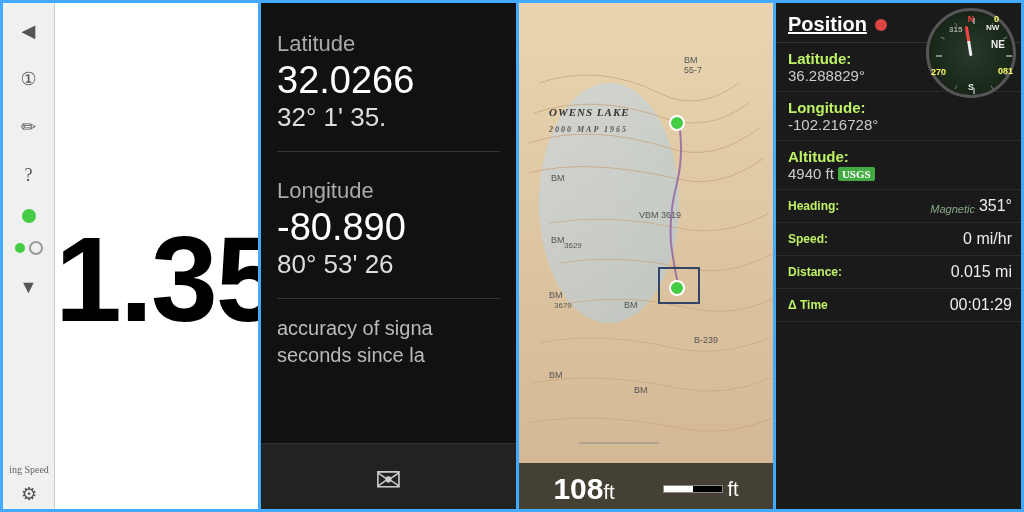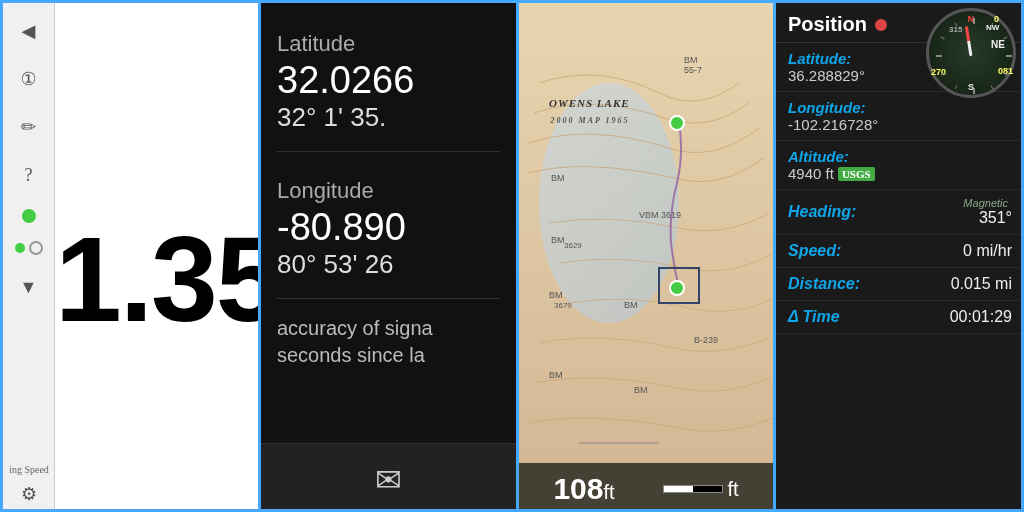--- a/index.html
+++ b/index.html
@@ -161,27 +161,27 @@
       overflow: hidden;
     }
     .map-bg {
       width: 100%;
       height: 100%;
       position: relative;
       background: #e8d5b0;
     }
     .map-label-lake {
       position: absolute;
-      top: 92px;
+      top: 101px;
       left: 30px;
       font-family: serif;
       font-size: 13px;
       font-style: italic;
       color: #333;
-      text-align: right;
+      text-align: left;
       font-weight: bold;
       letter-spacing: 2px;
     }
     .map-bottom-bar {
       position: absolute;
       bottom: 0;
       left: 0;
       right: 0;
       height: 52px;
       background: rgba(0,0,0,0.7);
@@ -217,54 +217,54 @@
       padding: 10px 12px 6px;
       background: #1a1a1a;
       border-bottom: 1px solid #333;
     }
     .pos-title {
       font-family: Arial, sans-serif;
       font-size: 20px;
       color: #fff;
       font-weight: bold;
       margin-right: 8px;
+      text-decoration: underline;
     }
     .red-dot-indicator {
       width: 12px;
       height: 12px;
       border-radius: 50%;
       background: #d44;
     }
     .pos-row {
       display: flex;
       flex-direction: column;
       padding: 7px 12px;
       border-bottom: 1px solid #2a2a2a;
     }
     .pos-row-label {
       font-family: Arial, sans-serif;
       font-size: 15px;
-      color: #0ea5e9;
-      font-weight: bold;
-      font-style: italic;
+      color: #bef264;
+      font-weight: bold;
     }
     .pos-row-value {
       font-family: Arial, sans-serif;
       font-size: 15px;
       color: #ccc;
     }
     .pos-row-horizontal {
       display: flex;
       align-items: center;
       justify-content: space-between;
       padding: 7px 12px;
       border-bottom: 1px solid #2a2a2a;
     }
     .pos-row-horizontal .pos-row-label {
-      font-size: 16px;
+      font-size: 12px;
     }
     .pos-row-horizontal .pos-row-value {
       font-size: 16px;
       color: #eee;
     }
     .usgs-badge {
       background: #4a4;
       color: #fff;
       font-size: 11px;
       padding: 1px 4px;
@@ -496,21 +496,21 @@
       <span class="pos-row-label">Altitude:</span>
       <div style="display:flex;align-items:center;">
         <span class="pos-row-value">4940 ft</span>
         <span class="usgs-badge">USGS</span>
       </div>
     </div>
   </div>
 
   <div class="pos-row-horizontal">
     <span class="pos-row-label">Heading:</span>
-    <div style="display:flex;flex-direction:column;align-items:flex-end;">
+    <div style="display:flex;flex-direction:row;align-items:flex-end;">
       <span class="magnetic-label">Magnetic</span>
       <span class="pos-row-value">351°</span>
     </div>
   </div>
 
   <div class="pos-row-horizontal">
     <span class="pos-row-label">Speed:</span>
     <span class="pos-row-value">0 mi/hr</span>
   </div>
 

